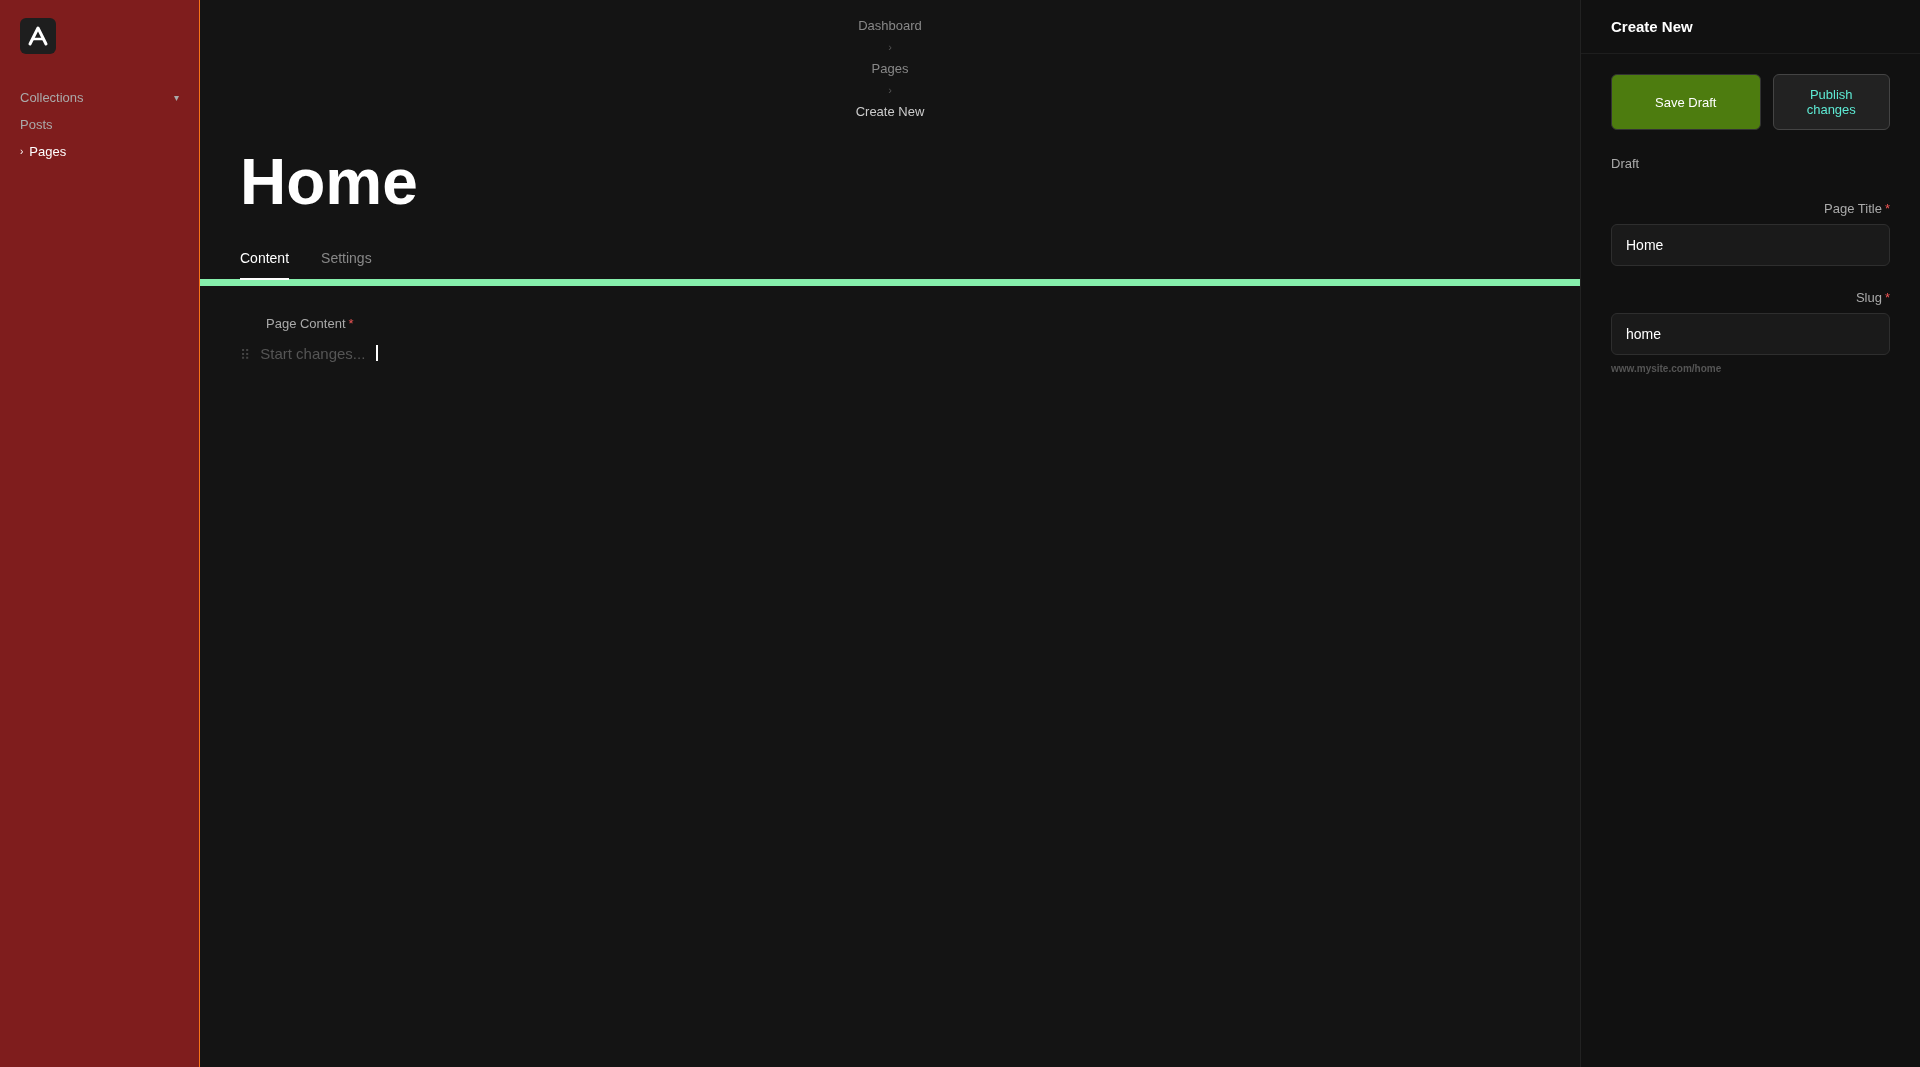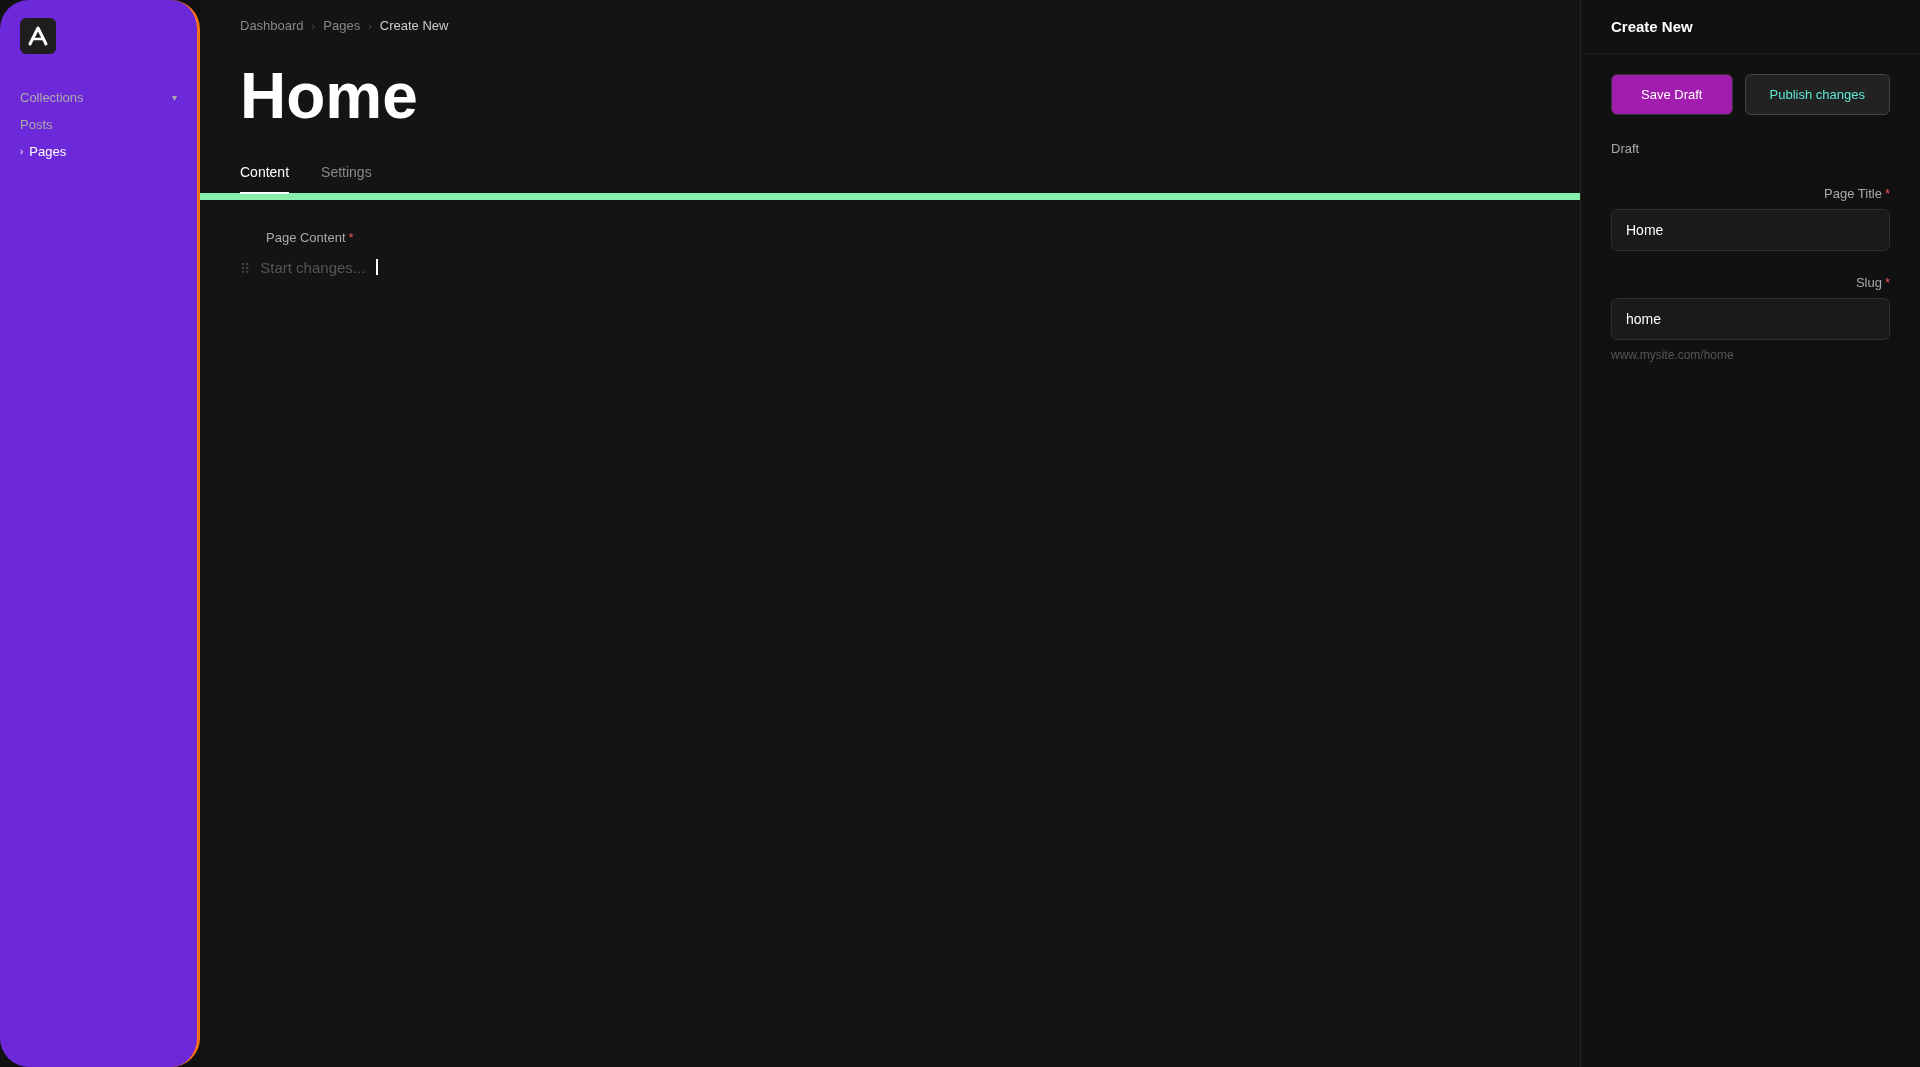--- a/index.html
+++ b/index.html
@@ -10,26 +10,25 @@
       width: 1920px;
       height: 1067px;
       display: flex;
       overflow: hidden;
     }
 
     
     .sidebar {
       width: 200px;
       min-width: 200px;
-      background: #6d28d9;
-      border-right: 3px solid #f97316;
+      background: #7f1d1d;
+      border-right: 1px solid #f97316;
       display: flex;
       flex-direction: column;
       padding: 0;
-      border-radius: 29px;
     }
 
     .sidebar-logo {
       padding: 18px 20px;
       display: flex;
       align-items: center;
     }
 
     .logo-icon {
       width: 36px;
@@ -98,20 +97,21 @@
       overflow: hidden;
     }
 
     .breadcrumb {
       display: flex;
       align-items: center;
       padding: 18px 40px;
       gap: 8px;
       font-size: 13px;
       color: #888;
+      flex-direction: column;
     }
 
     .breadcrumb-link {
       color: #888;
       cursor: pointer;
     }
 
     .breadcrumb-sep {
       color: #555;
       font-size: 11px;
@@ -231,22 +231,22 @@
     }
 
     .action-buttons {
       display: flex;
       gap: 12px;
       padding: 20px 30px;
     }
 
     .btn-save-draft {
       flex: 1;
-      padding: 12px 4px;
-      background: #a21caf;
+      padding: 12px 32px;
+      background: #4d7c0f;
       border: 1px solid #333;
       border-radius: 6px;
       color: #fff;
       font-size: 13px;
       font-weight: 500;
       cursor: pointer;
     }
 
     .btn-publish {
       flex: 1;
@@ -294,23 +294,24 @@
       background: #1a1a1a;
       border: 1px solid #2e2e2e;
       border-radius: 6px;
       padding: 12px 14px;
       color: #fff;
       font-size: 14px;
       outline: none;
     }
 
     .form-hint {
-      font-size: 12px;
+      font-size: 10px;
       color: #555;
       margin-top: 8px;
+      font-weight: bold;
     }
   </style>
 </head>
 <body>
 
 <aside class="sidebar">
   <div class="sidebar-logo">
     <svg class="logo-icon" viewBox="0 0 36 36" fill="none" xmlns="http://www.w3.org/2000/svg">
       <rect width="36" height="36" rx="6" fill="#1e1e1e"></rect>
       <path d="M10 26 L18 10 L26 26" stroke="#fff" stroke-width="3" stroke-linecap="round" stroke-linejoin="round" fill="none"></path>

